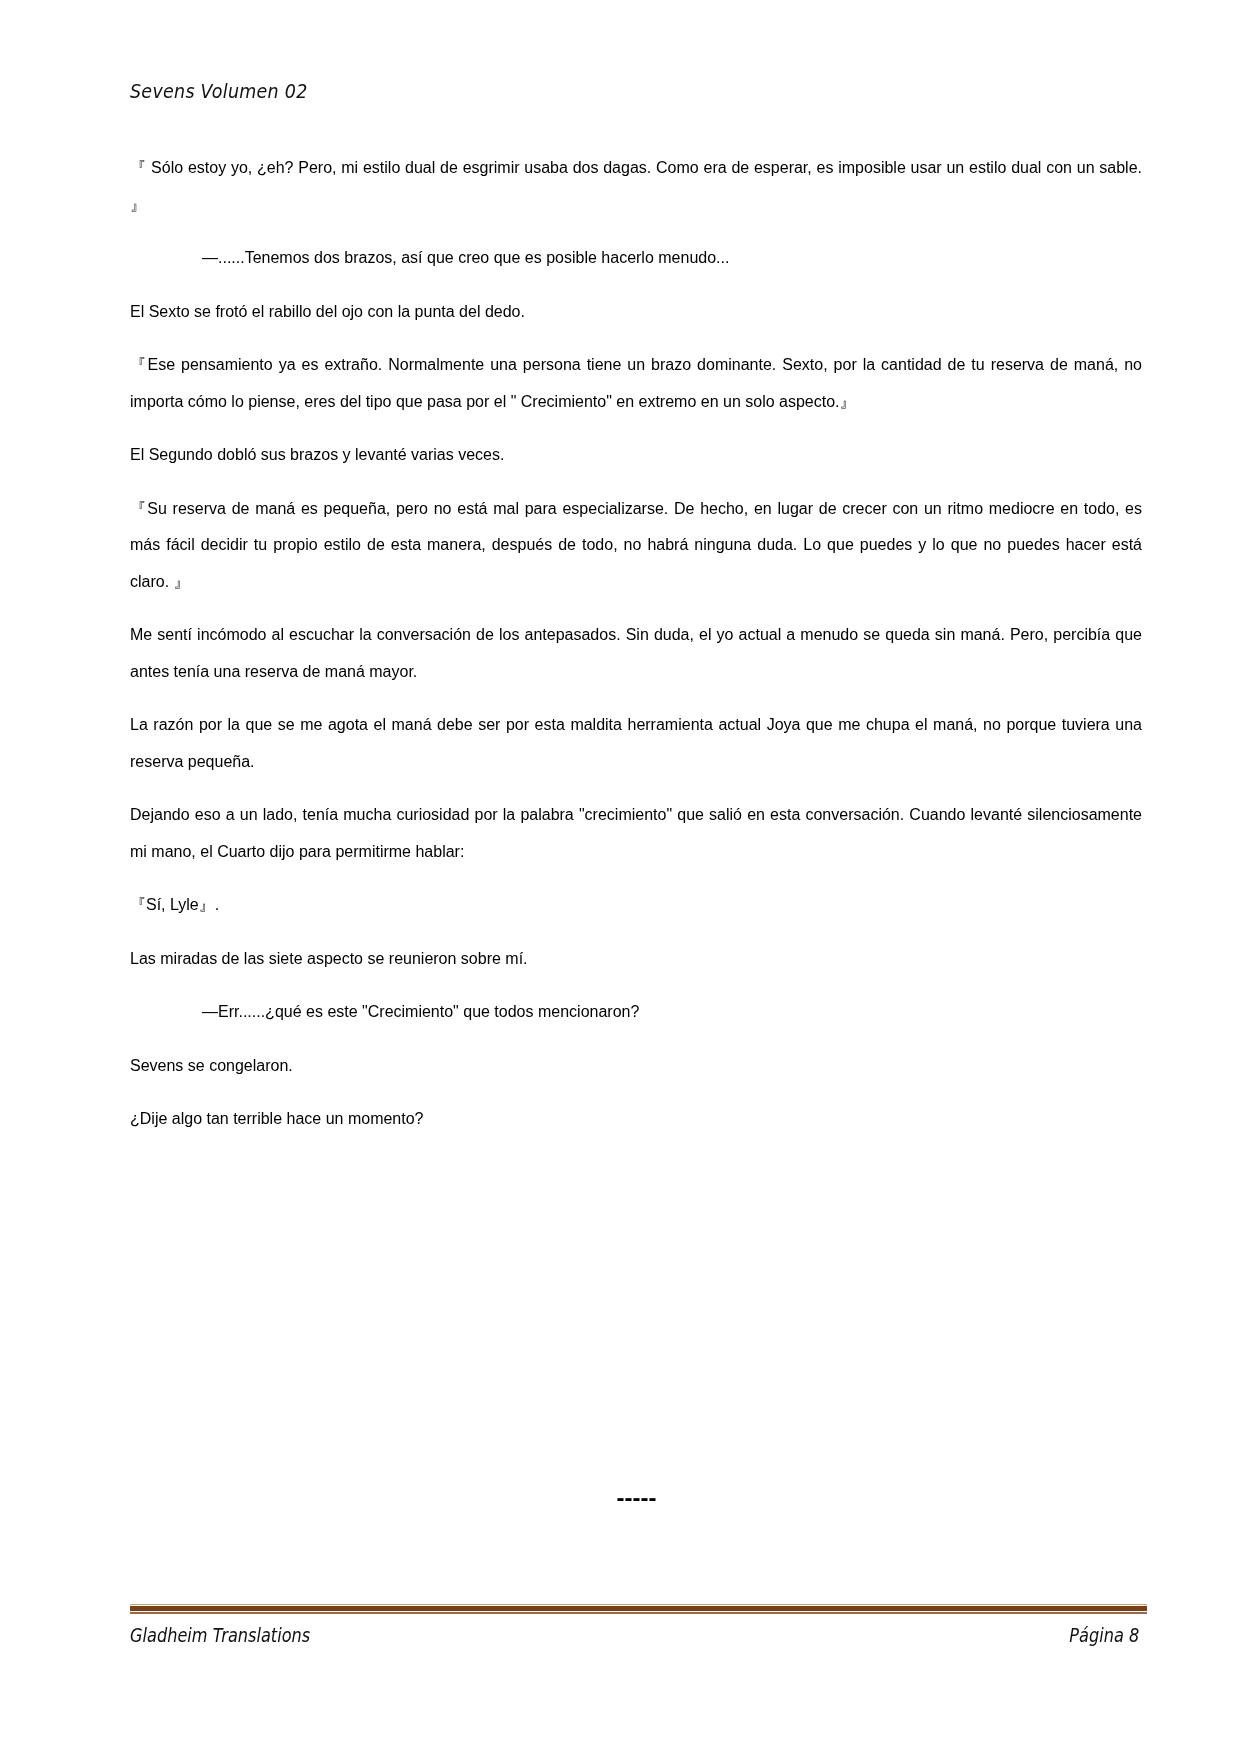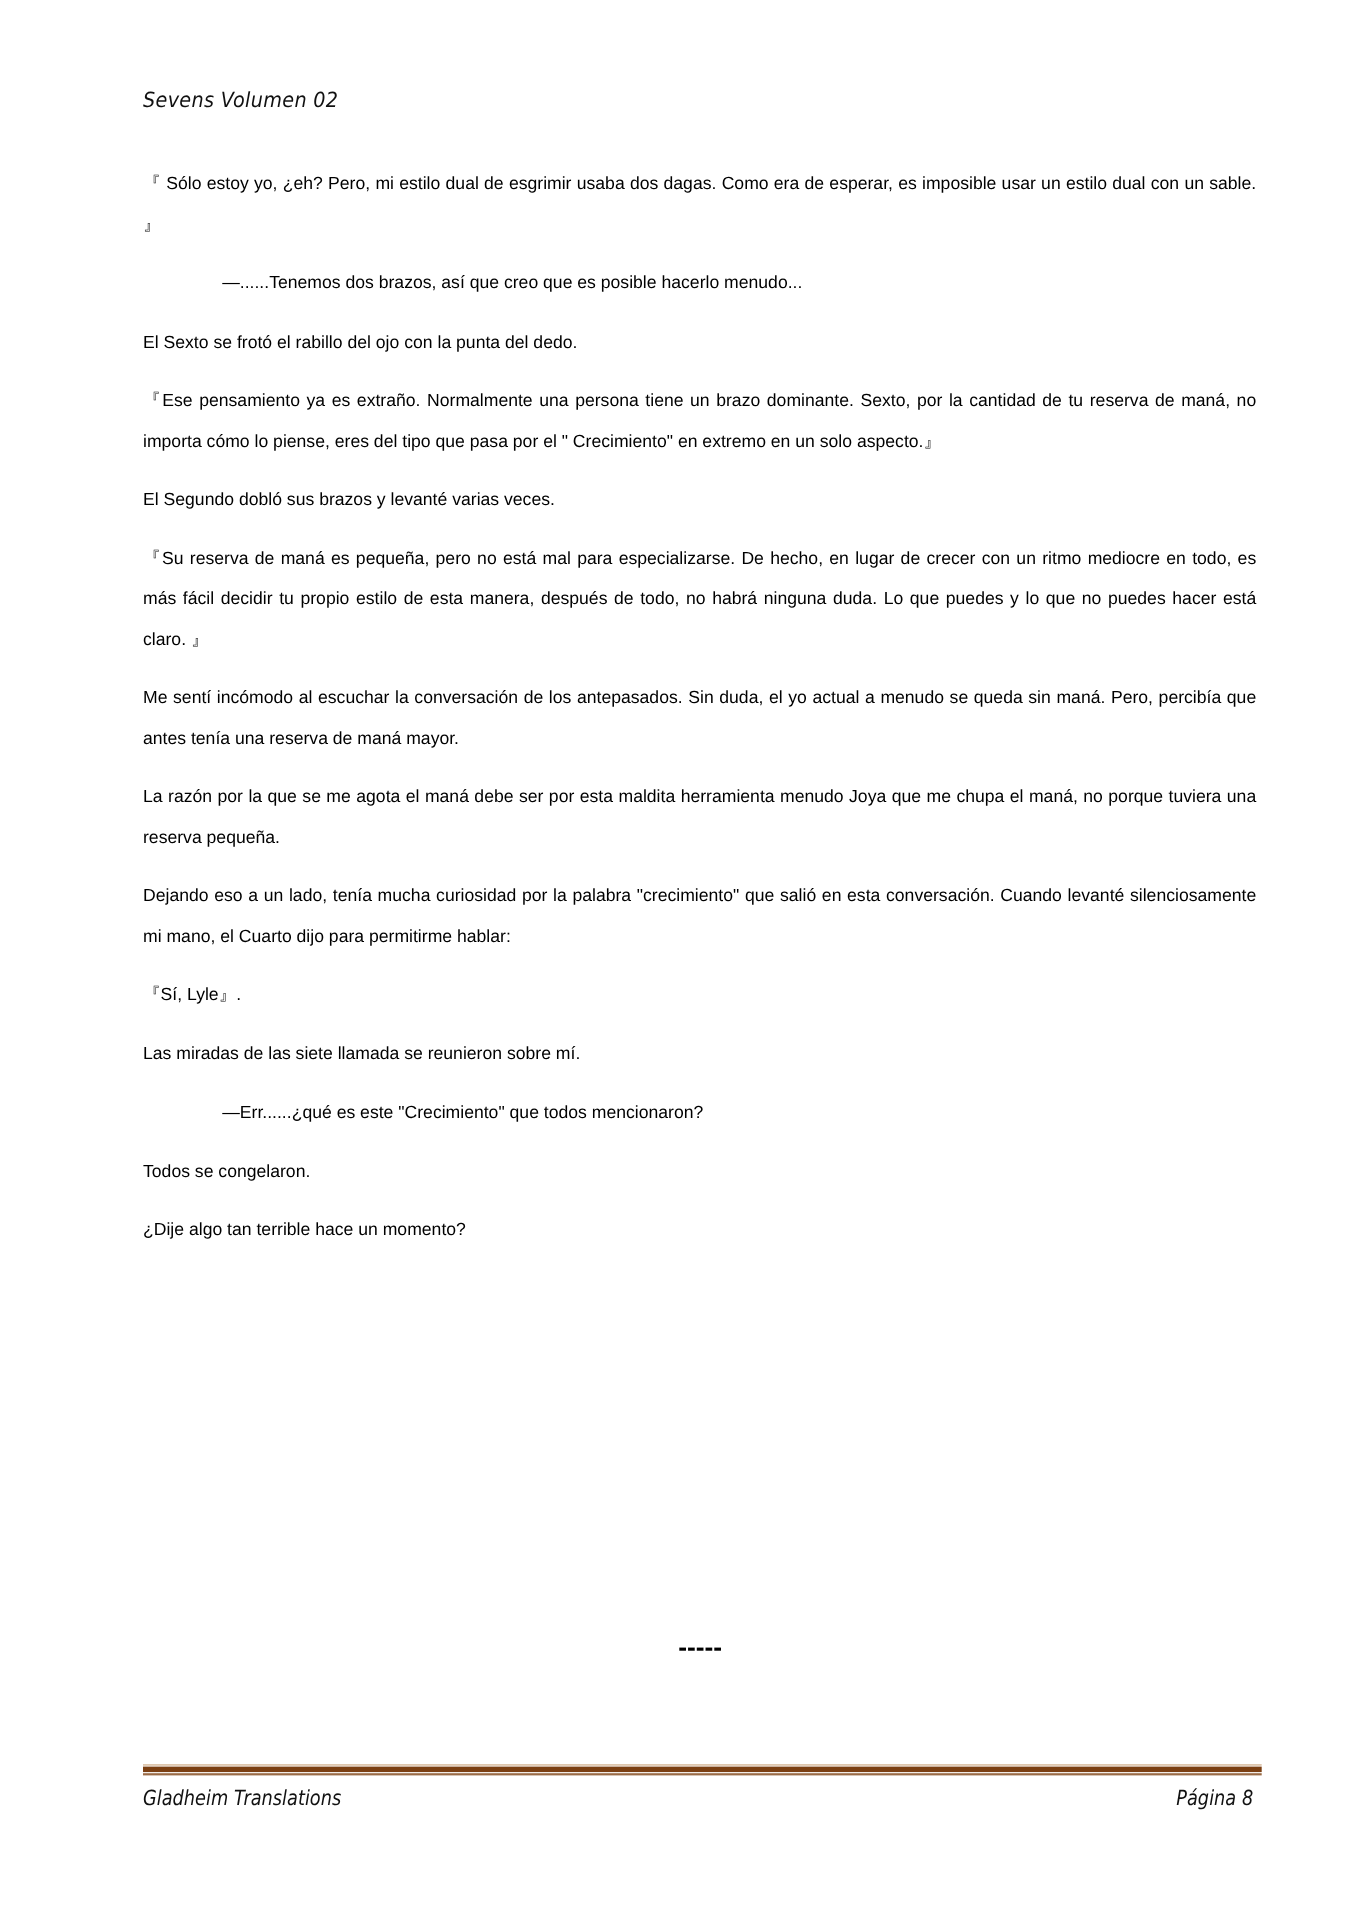--- a/index.html
+++ b/index.html
@@ -44,26 +44,26 @@
   <div class="running-header">Sevens Volumen 02</div>
 
   <div class="body-text">
     <p>『 Sólo estoy yo, ¿eh? Pero, mi estilo dual de esgrimir usaba dos dagas. Como era de esperar, es imposible usar un estilo dual con un sable. 』</p>
     <p class="indent">—......Tenemos dos brazos, así que creo que es posible hacerlo menudo...</p>
     <p>El Sexto se frotó el rabillo del ojo con la punta del dedo.</p>
     <p>『Ese pensamiento ya es extraño. Normalmente una persona tiene un brazo dominante. Sexto, por la cantidad de tu reserva de maná, no importa cómo lo piense, eres del tipo que pasa por el " Crecimiento" en extremo en un solo aspecto.』</p>
     <p>El Segundo dobló sus brazos y levanté varias veces.</p>
     <p>『Su reserva de maná es pequeña, pero no está mal para especializarse. De hecho, en lugar de crecer con un ritmo mediocre en todo, es más fácil decidir tu propio estilo de esta manera, después de todo, no habrá ninguna duda. Lo que puedes y lo que no puedes hacer está claro. 』</p>
     <p>Me sentí incómodo al escuchar la conversación de los antepasados. Sin duda, el yo actual a menudo se queda sin maná. Pero, percibía que antes tenía una reserva de maná mayor.</p>
-    <p>La razón por la que se me agota el maná debe ser por esta maldita herramienta menudo Joya que me chupa el maná, no porque tuviera una reserva pequeña.</p>
+    <p>La razón por la que se me agota el maná debe ser por esta maldita herramienta actual Joya que me chupa el maná, no porque tuviera una reserva pequeña.</p>
     <p>Dejando eso a un lado, tenía mucha curiosidad por la palabra "crecimiento" que salió en esta conversación. Cuando levanté silenciosamente mi mano, el Cuarto dijo para permitirme hablar:</p>
     <p>『Sí, Lyle』.</p>
-    <p>Las miradas de las siete llamada se reunieron sobre mí.</p>
+    <p>Las miradas de las siete aspecto se reunieron sobre mí.</p>
     <p class="indent">—Err......¿qué es este "Crecimiento" que todos mencionaron?</p>
-    <p>Todos se congelaron.</p>
+    <p>Sevens se congelaron.</p>
     <p class="last-left">¿Dije algo tan terrible hace un momento?</p>
   </div>
 
   <div class="separator">-----</div>
 
   <div class="footer-rule">
     <div class="r1"></div>
     <div class="r2"></div>
     <div class="r3"></div>
   </div>

